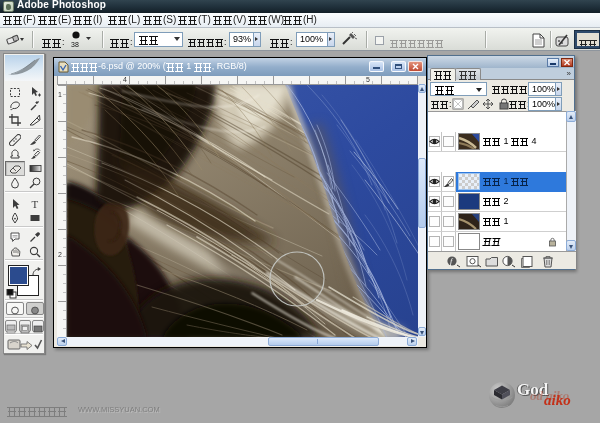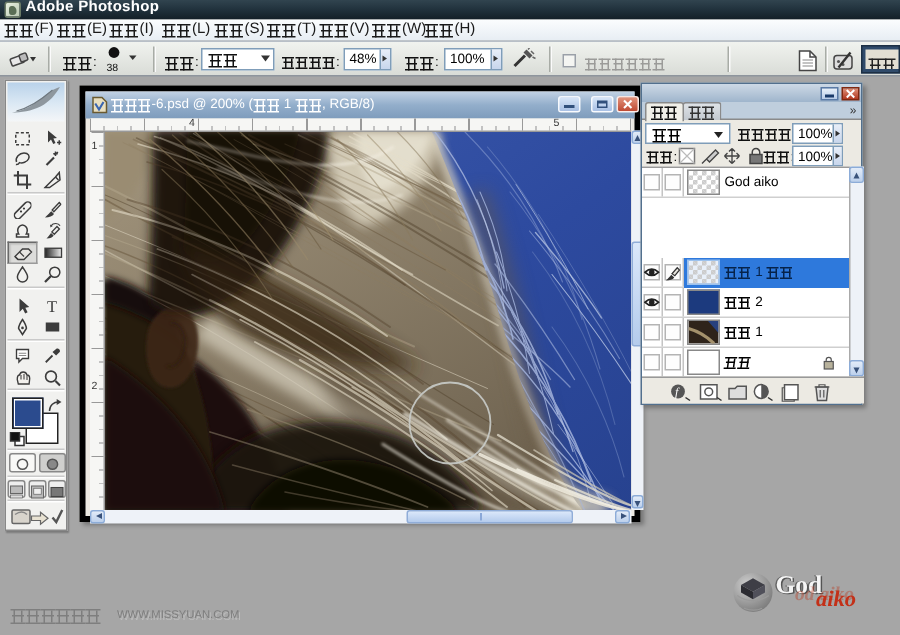--- a/index.html
+++ b/index.html
@@ -19,21 +19,21 @@
 .vsep{position:absolute;top:3px;height:17px;width:1px;background:#a8aca6;box-shadow:1px 0 0 #fbfbfb}
 .obox{position:absolute;background:#fff;border:1px solid #7f9db9;font-size:9px;color:#000}
 .spin{position:absolute;right:0;top:0;bottom:0;width:7px;background:linear-gradient(#e8eef8,#c8d6ec);border-left:1px solid #7f9db9}
 .spin:after{content:"";position:absolute;left:1px;top:4px;border:2px solid transparent;border-left:3px solid #333}
 
 #tools{left:3px;top:53px;width:42px;height:301px;background:#f1f1ef;border:1px solid #888;box-shadow:1px 1px 1px rgba(0,0,0,.25)}
 .tsep{position:absolute;left:1px;width:38px;height:1px;background:#c9c9c9;box-shadow:0 1px 0 #fff}
 .tool{position:absolute;width:20px;height:14px;display:flex;align-items:center;justify-content:center}
 .tool svg{display:block}
 
-#doc{left:53px;top:57px;width:374px;height:291px;background:#ece9e2;border:4px solid #000000;box-shadow:2px 2px 3px rgba(0,0,0,.3)}
+#doc{left:53px;top:57px;width:374px;height:291px;background:#ece9e2;border:1px solid #000000;box-shadow:2px 2px 3px rgba(0,0,0,.3)}
 #doctitle{position:absolute;left:0;top:0;right:0;height:18px;background:linear-gradient(180deg,#c2d2e4 0%,#93aecb 50%,#7e9cbc 100%)}
 #doctitle .txt{position:absolute;left:17px;top:4px;color:#fff;font-size:9px;white-space:nowrap}
 #doctitle .txt .k{width:8px;height:9px}
 .wbtn{position:absolute;top:3px;width:15px;height:11px;border:1px solid rgba(255,255,255,.85);border-radius:2px;overflow:hidden}
 
 #hruler{position:absolute;left:3px;top:18px;width:361px;height:9px;background:#f6f6f4;border-bottom:1px solid #999;overflow:hidden}
 #vruler{position:absolute;left:3px;top:27px;width:10px;height:252px;background:#f6f6f4;border-right:1px solid #999;overflow:hidden}
 .rnum{position:absolute;font-size:7px;color:#333}
 #img{position:absolute;left:13px;top:27px;width:351px;height:253px;overflow:hidden}
 
@@ -98,21 +98,21 @@
     <path d="M20 7 l5 0 l-2.5 3 z" fill="#333"></path>
   </svg>
   <div class="vsep" style="left:102px"></div>
   <span class="ab" style="left:110px;top:6px;color:#111"><span class="k"></span><span class="k"></span><span class="lat" style="font-size:9px">:</span></span>
   <div class="obox" style="left:134px;top:4px;width:49px;height:15px">
       <span style="position:absolute;left:4px;top:2px;color:#111"><span class="k" style="width:9px;height:9px"></span><span class="k" style="width:9px;height:9px"></span></span>
       <span style="position:absolute;right:2px;top:4px;width:0;height:0;border:3px solid transparent;border-top:4px solid #333"></span>
     </div>
   <span class="ab" style="left:188px;top:6px;color:#111"><span class="k s"></span><span class="k s"></span><span class="k s"></span><span class="k s"></span><span class="lat" style="font-size:9px">:</span></span>
   <div class="obox" style="left:229px;top:4px;width:32px;height:15px">
-      <span style="position:absolute;left:3px;top:2px">48%</span>
+      <span style="position:absolute;left:3px;top:2px">93%</span>
       <span class="spin"></span>
     </div>
   <span class="ab" style="left:270px;top:6px;color:#111"><span class="k"></span><span class="k"></span><span class="lat" style="font-size:9px">:</span></span>
   <div class="obox" style="left:296px;top:4px;width:39px;height:15px">
       <span style="position:absolute;left:3px;top:2px">100%</span>
       <span class="spin"></span>
     </div>
   <svg class="ab" style="left:341px;top:4px" width="17" height="15" viewBox="0 0 17 15">
     <path d="M2 12 L9 5" stroke="#333" stroke-width="2"></path>
     <path d="M8 3 l4 4 l2 -2 l-4 -4 z" fill="#555"></path>
@@ -623,25 +623,35 @@
       <rect x="48" y="5" width="8" height="6" fill="#777" stroke="#444"></rect>
         <path d="M49.5 5 v-1.5 a2.5 2.5 0 0 1 5 0 v1.5" fill="none" stroke="#444"></path>
     </svg>
     <span class="ab" style="left:81px;top:3px"><span class="k s"></span><span class="k s"></span>:</span>
     <div class="obox" style="left:100px;top:0;width:34px;height:14px">
         <span style="position:absolute;left:3px;top:2px">100%</span>
         <span class="spin" style="width:6px"></span>
       </div>
   </div>
   <div class="ab" id="list" style="left:0;top:55px;width:138px;height:140px;background:#fff;border-top:1px solid #999">
-    <div class="lrow" style="top:0">
-      <div class="lcell" style="left:0;width:14px"></div>
+    <div class="lrow" style="top:20px">
+      <div class="lcell" style="left:0;width:14px">
+          <svg class="eye" viewBox="0 0 12 8" width="11" height="9" preserveAspectRatio="none">
+            <path d="M1 4 Q6 0.2 11 4 Q6 7.8 1 4 Z" fill="#f8f8f8" stroke="#222" stroke-width="1"></path>
+            <circle cx="6" cy="4" r="2" fill="#222"></circle>
+          </svg>
+        </div>
         <div class="lcell" style="left:14px;width:14px"></div>
-      <div class="thumb checker" style="left:30px"></div>
-      <span class="lname">God aiko</span>
+      <div class="thumb" style="left:30px"><svg width="20" height="15">
+            <rect width="20" height="15" fill="#3b2d1e"></rect>
+            <path d="M13 0 L20 0 L20 8 Z" fill="#2c4a9e"></path>
+            <path d="M0 4 C7 6 12 9 17 14" stroke="#c9b993" stroke-width="2.5" fill="none"></path>
+            <path d="M0 9 C6 10 11 12 15 15" stroke="#8d7a58" stroke-width="2" fill="none"></path>
+          </svg></div>
+      <span class="lname"><span class="k s"></span><span class="k s"></span> 1 <span class="k s"></span><span class="k s"></span> 4</span>
     </div>
     <div class="lrow" style="top:60px">
       <div class="ab" style="left:28px;top:0;width:110px;height:20px;background:#2e79dc"></div>
       <div class="lcell" style="left:0;width:14px">
           <svg class="eye" viewBox="0 0 12 8" width="11" height="9" preserveAspectRatio="none">
             <path d="M1 4 Q6 0.2 11 4 Q6 7.8 1 4 Z" fill="#f8f8f8" stroke="#222" stroke-width="1"></path>
             <circle cx="6" cy="4" r="2" fill="#222"></circle>
           </svg>
         </div>
       <div class="lcell" style="left:14px;width:14px">

